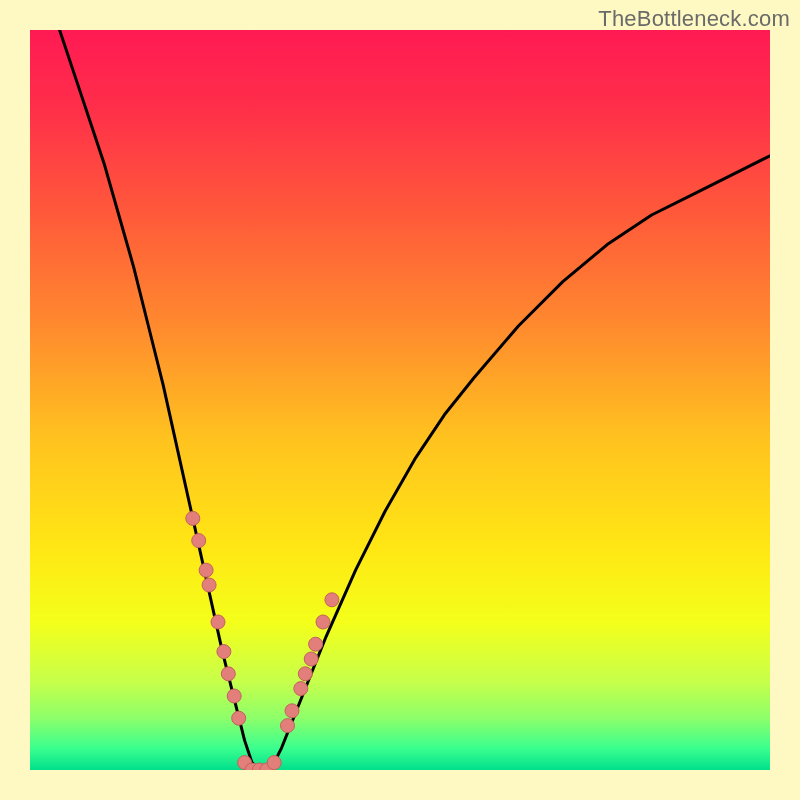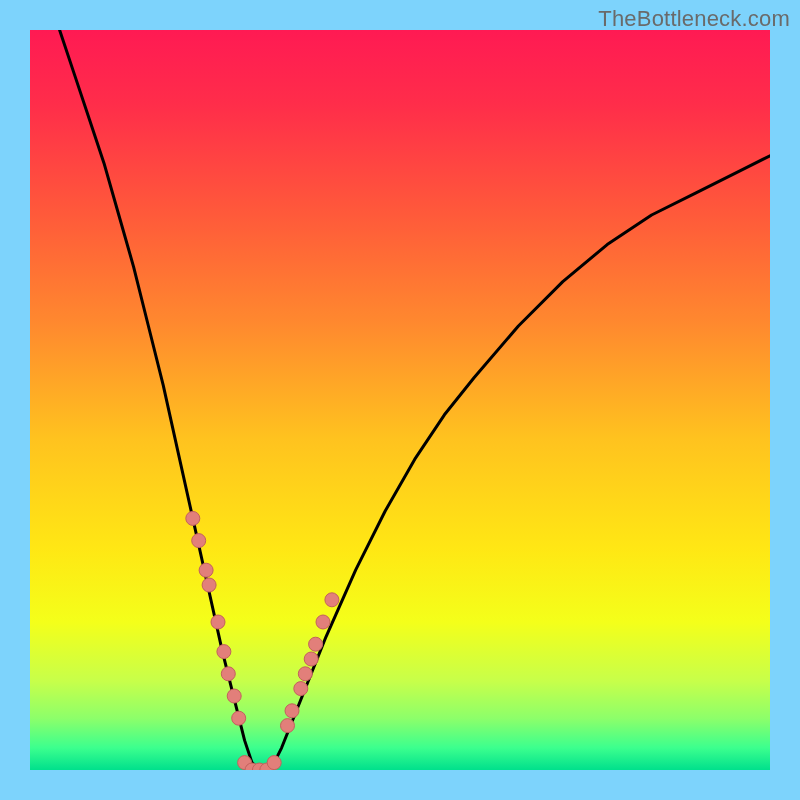--- a/index.html
+++ b/index.html
@@ -8,21 +8,21 @@
     width: 800px;
     height: 800px;
     overflow: hidden;
     background: #000;
     font-family: Arial, Helvetica, sans-serif;
   }
   .frame {
     position: absolute;
     left: 0; top: 0;
     width: 800px; height: 800px;
-    background: #7dd3fc;
+    background: #fef9c3;
   }
   .plot {
     position: absolute;
     left: 30px;
     top: 30px;
     width: 740px;
     height: 740px;
     overflow: hidden;
   }
   .watermark {

